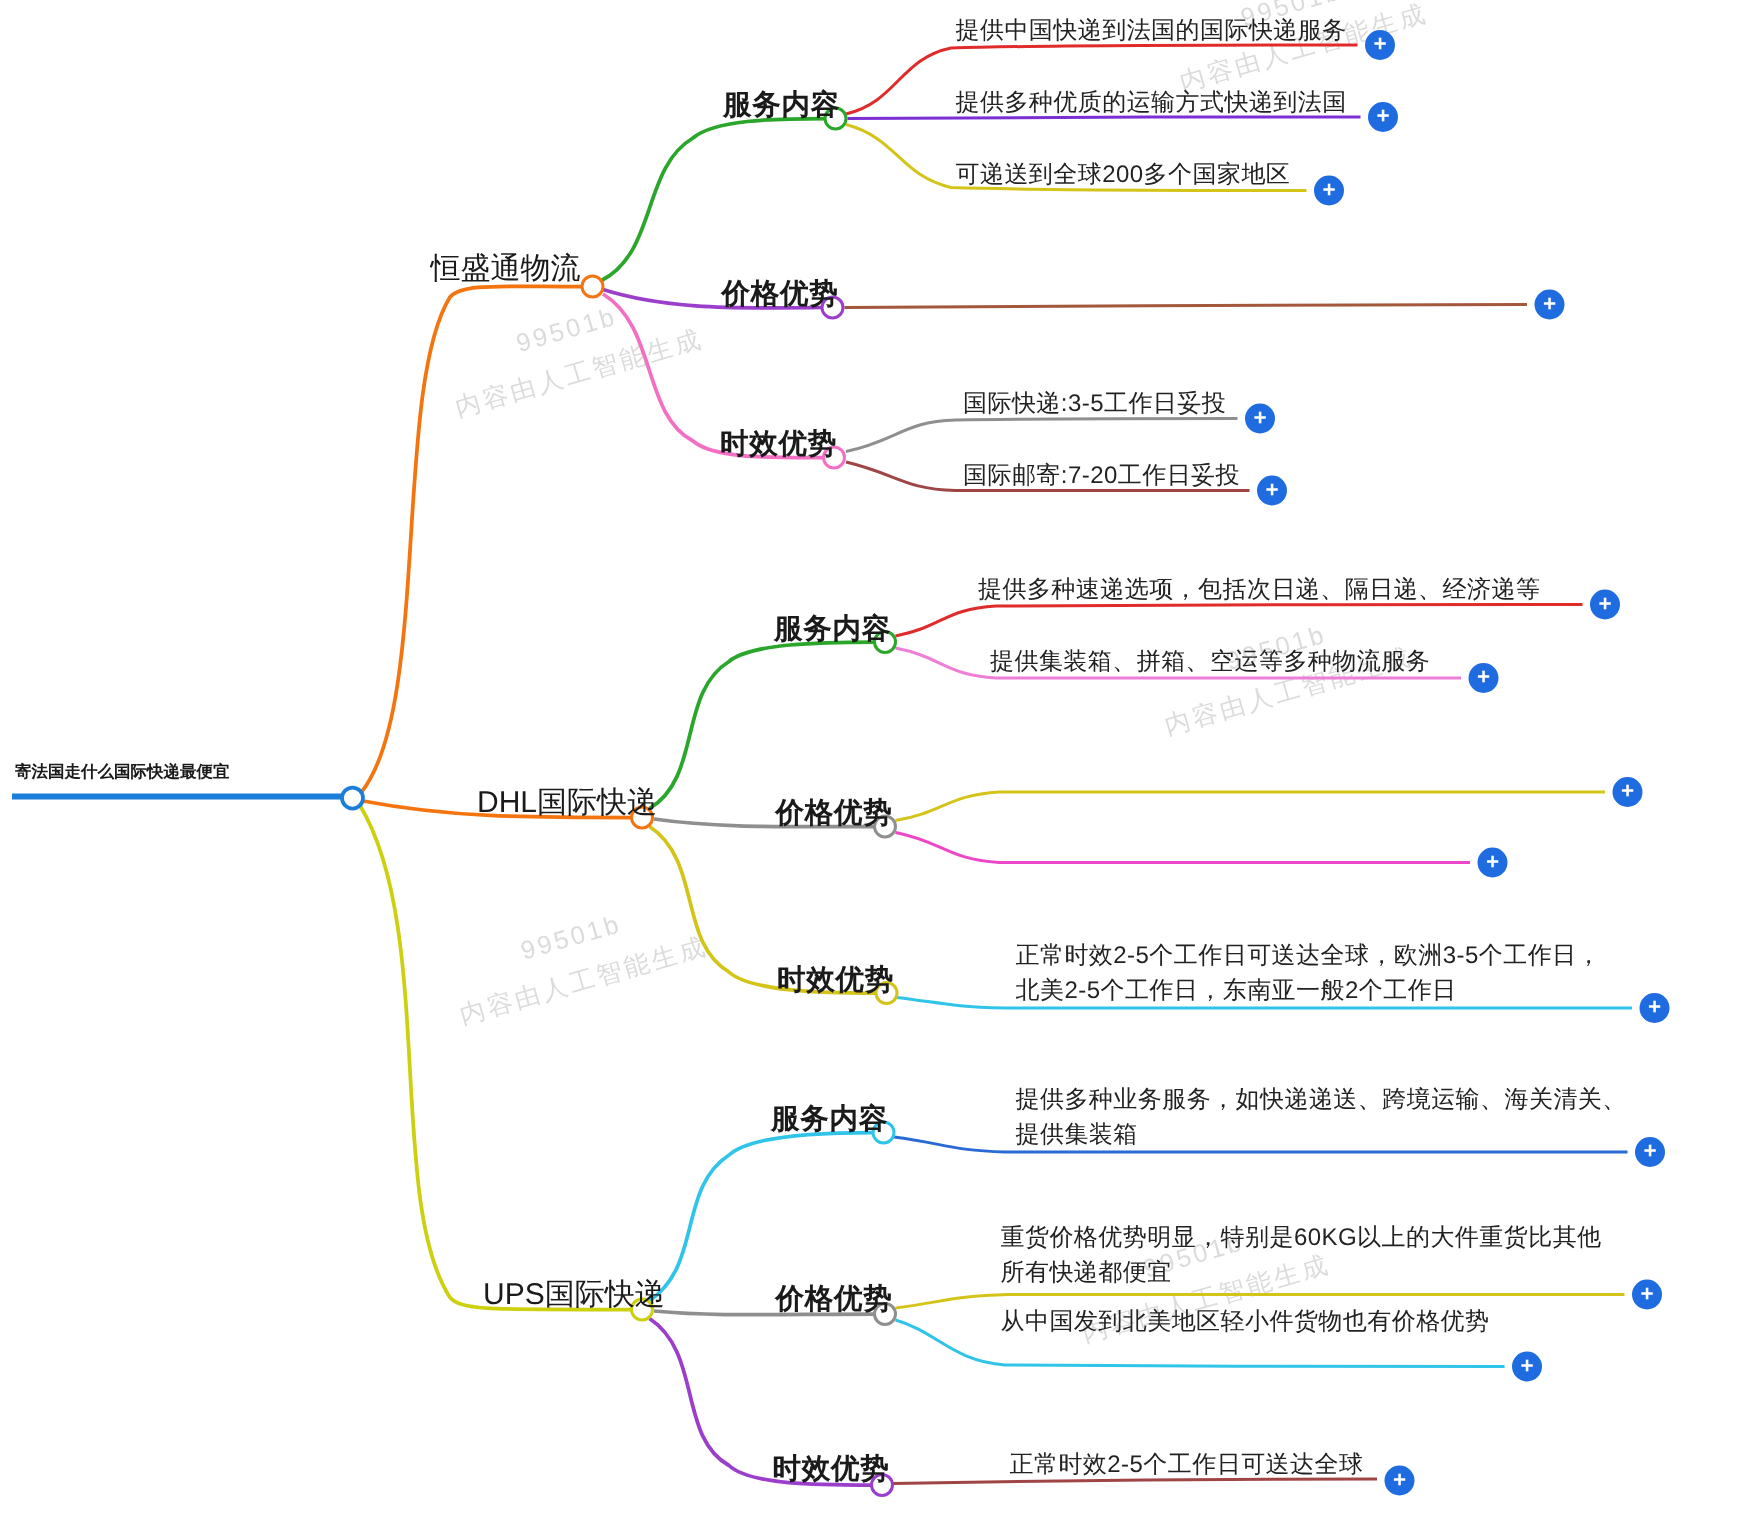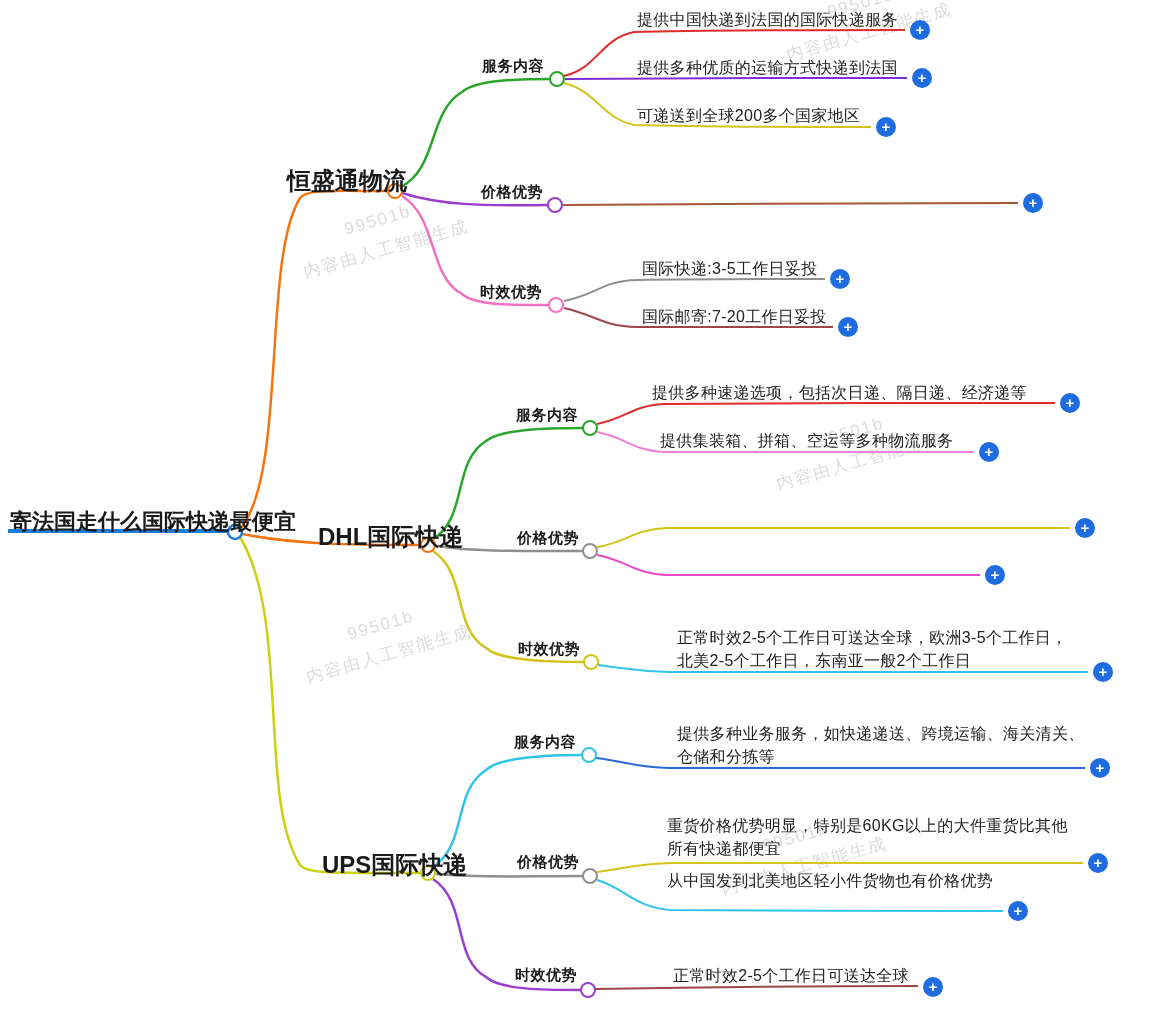--- a/index.html
+++ b/index.html
@@ -2,23 +2,23 @@
 <html><head>
 <meta charset="utf-8">
 <style>
   html,body{margin:0;padding:0;background:#fff;}
   #canvas{
     position:relative;width:1158px;height:1013px;background:#ffffff;overflow:hidden;
     font-family:"Liberation Sans","DejaVu Sans",sans-serif;
   }
   #wires{position:absolute;left:0;top:0;width:1158px;height:1013px;}
   .lbl{position:absolute;white-space:nowrap;color:#1a1a1a;cursor:default;}
-  .root-lbl{font-size:22px;font-weight:bold;letter-spacing:0px;}
-  .b1-lbl{font-size:24px;font-weight:bold;}
-  .b2-lbl{font-size:15px;font-weight:bold;letter-spacing:0.5px;}
+  .root-lbl{font-size:11px;font-weight:bold;letter-spacing:0px;}
+  .b1-lbl{font-size:20px;font-weight:normal;}
+  .b2-lbl{font-size:19px;font-weight:bold;letter-spacing:0.5px;}
   .leaf-lbl{font-size:16px;font-weight:normal;color:#222;letter-spacing:0.3px;}
   .pre{white-space:pre-line;line-height:23px;}
   .plus{
     position:absolute;width:20px;height:20px;border-radius:50%;
     background:#1f6be0;color:#fff;text-align:center;line-height:19px;
     font-size:15px;font-weight:bold;cursor:pointer;user-select:none;
   }
   .wm{
     position:absolute;width:220px;margin-left:-110px;text-align:center;
     transform:rotate(-16deg);color:rgba(125,125,125,0.28);
@@ -133,21 +133,21 @@
   <div class="lbl leaf-lbl" style="left:637px;top:106px">可递送到全球200多个国家地区</div>
   <div class="lbl leaf-lbl" style="left:642px;top:259px">国际快递:3-5工作日妥投</div>
   <div class="lbl leaf-lbl" style="left:642px;top:307px">国际邮寄:7-20工作日妥投</div>
 
   <div class="lbl leaf-lbl" style="left:652px;top:383px">提供多种速递选项，包括次日递、隔日递、经济递等</div>
   <div class="lbl leaf-lbl" style="left:660px;top:431px">提供集装箱、拼箱、空运等多种物流服务</div>
   <div class="lbl leaf-lbl pre" style="left:677px;top:626px">正常时效2-5个工作日可送达全球，欧洲3-5个工作日，
 北美2-5个工作日，东南亚一般2个工作日</div>
 
   <div class="lbl leaf-lbl pre" style="left:677px;top:722px">提供多种业务服务，如快递递送、跨境运输、海关清关、
-仓储和分拣等</div>
+提供集装箱</div>
   <div class="lbl leaf-lbl pre" style="left:667px;top:814px">重货价格优势明显，特别是60KG以上的大件重货比其他
 所有快递都便宜</div>
   <div class="lbl leaf-lbl" style="left:667px;top:871px">从中国发到北美地区轻小件货物也有价格优势</div>
   <div class="lbl leaf-lbl" style="left:673px;top:966px">正常时效2-5个工作日可送达全球</div>
 
   <div class="plus" style="left:910px;top:20px">+</div>
   <div class="plus" style="left:912px;top:68px">+</div>
   <div class="plus" style="left:876px;top:117px">+</div>
   <div class="plus" style="left:1023px;top:193px">+</div>
   <div class="plus" style="left:830px;top:269px">+</div>

